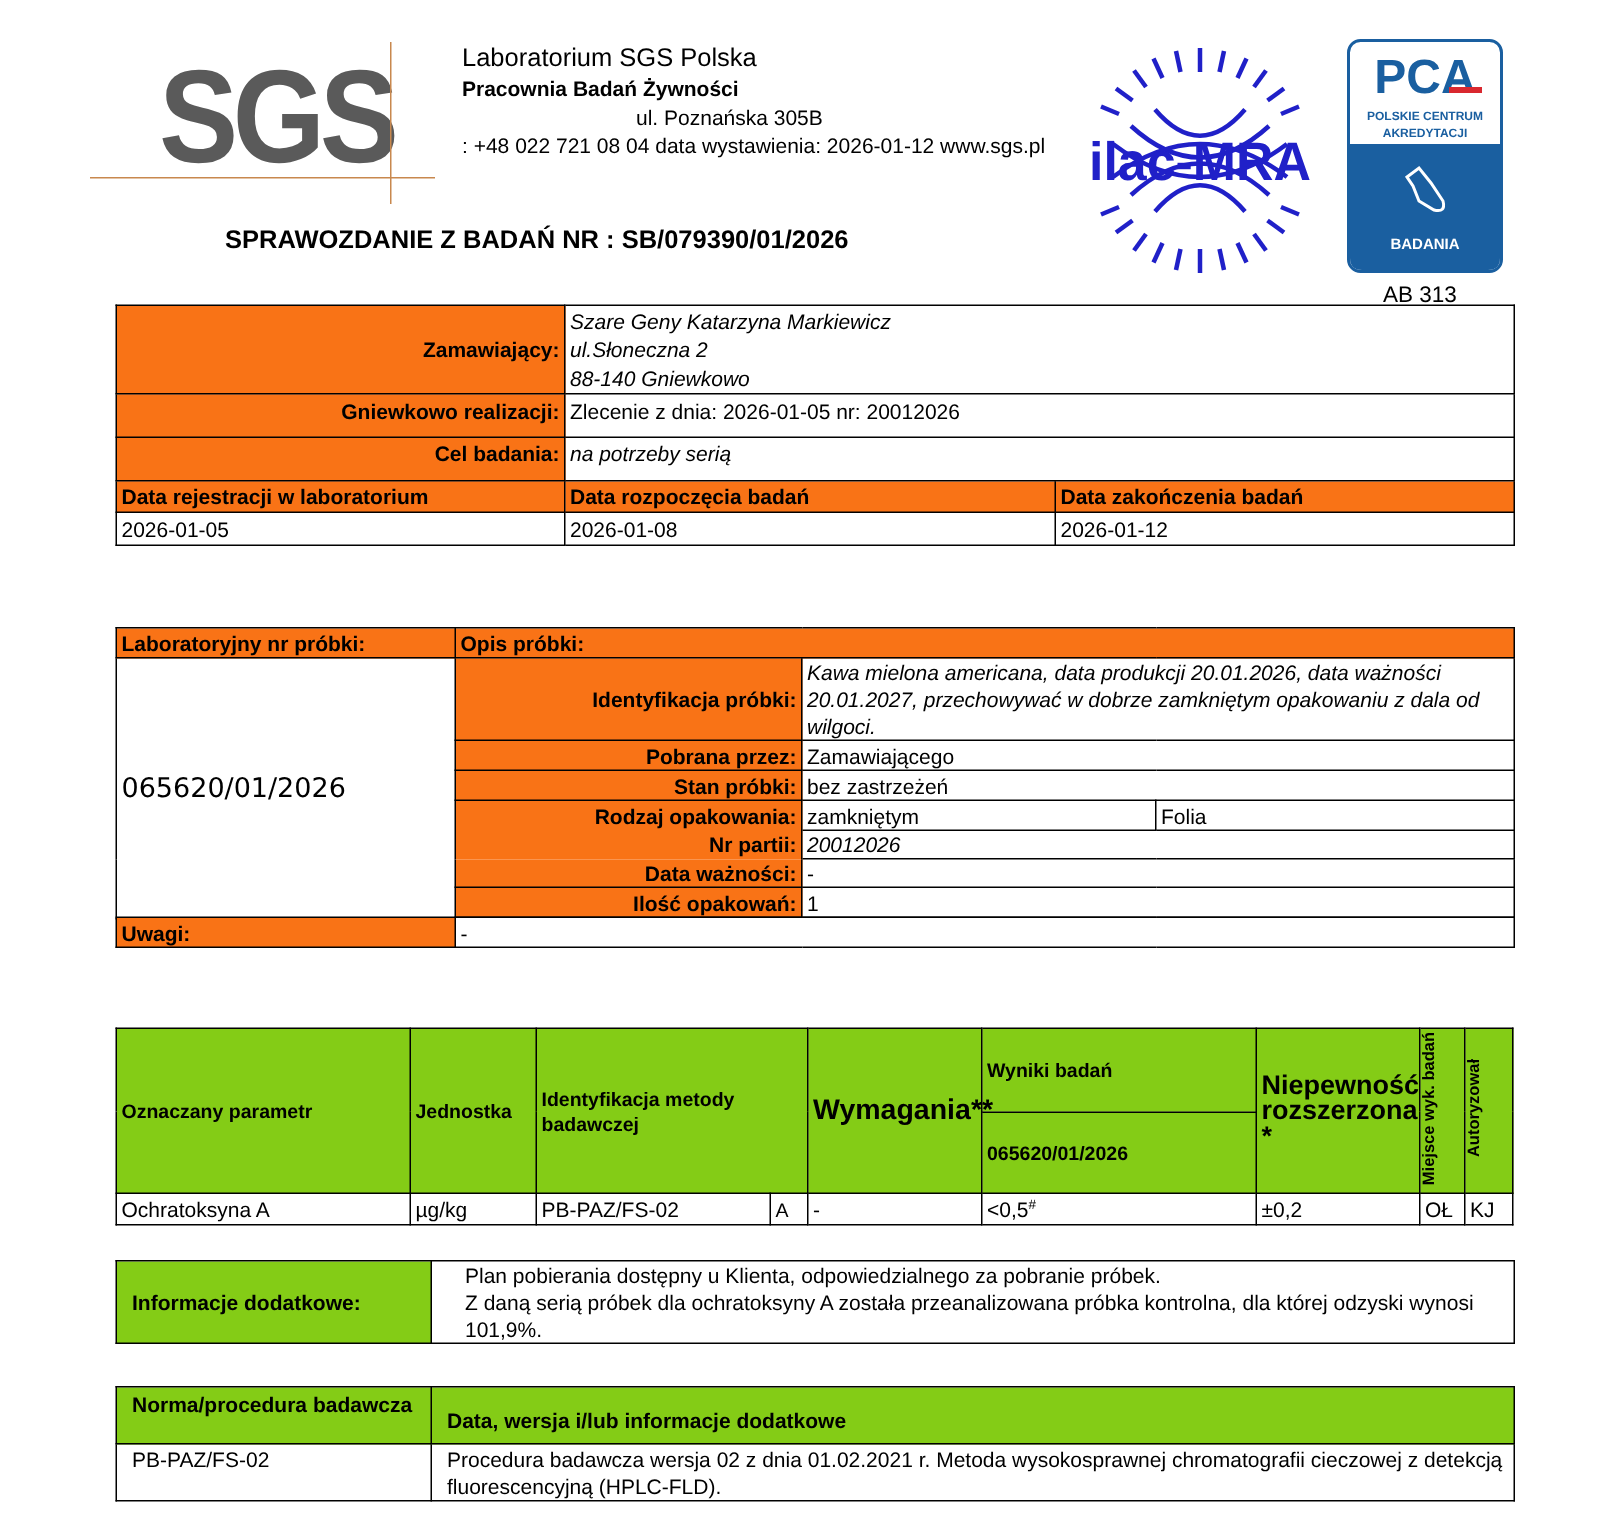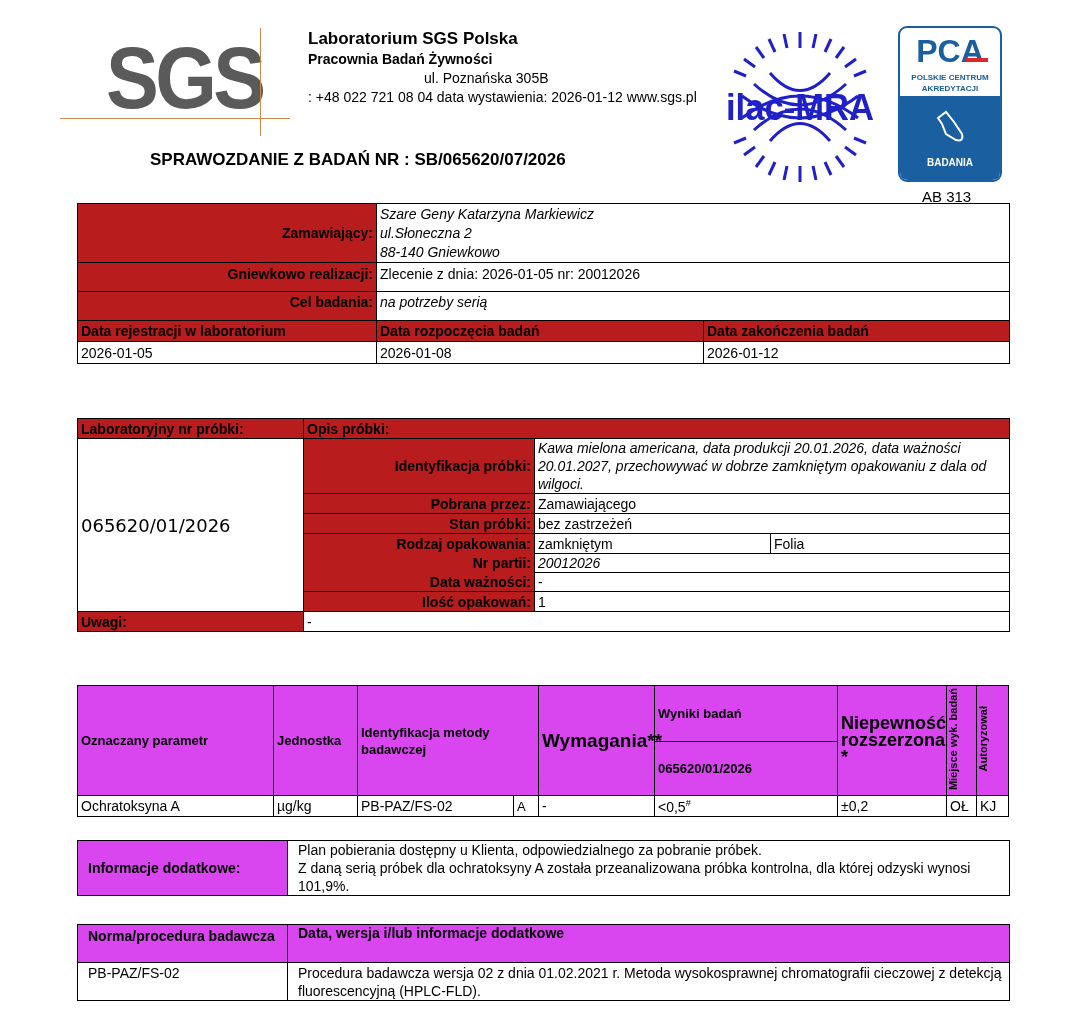--- a/index.html
+++ b/index.html
@@ -8,37 +8,37 @@
 
   .abs { position: absolute; }
 
   
   #sgs-logo { left: 60px; top: 28px; width: 230px; height: 108px; }
   #sgs-logo .letters { position: absolute; left: 46px; top: 6px; font-family: "Liberation Sans", sans-serif; font-weight: bold; font-size: 88px; letter-spacing: -4px; color: #5a5a5a; transform: scaleX(0.9); transform-origin: left top; line-height: 88px; }
   #sgs-logo .hline { position: absolute; left: 0; top: 90px; width: 230px; height: 1px; background: #c8884e; }
   #sgs-logo .vline { position: absolute; left: 200px; top: 0; width: 1px; height: 108px; background: #c8884e; }
 
   #lab-header { left: 308px; top: 28px; width: 410px; line-height: 18px; }
-  #lab-header .t1 { font-size: 17px; font-weight: bold; line-height: 22px; }
+  #lab-header .t1 { font-size: 17px; font-weight: normal; line-height: 22px; }
   #lab-header .t2 { font-size: 14px; font-weight: bold; line-height: 19px; }
   #lab-header .t3 { font-size: 14px; padding-left: 116px; line-height: 19px; }
   #lab-header .t4, #lab-header .t5 { font-size: 14px; line-height: 19px; white-space: nowrap; }
   #lab-header .gap { display: inline-block; width: 40px; }
 
   #report-title { left: 150px; top: 150px; font-size: 17px; font-weight: bold; white-space: nowrap; }
 
   #ilac-logo { left: 724px; top: 28px; width: 152px; height: 158px; }
   #pca-logo { left: 898px; top: 26px; width: 104px; height: 156px; }
   #ab-number { left: 922px; top: 188px; font-size: 15px; }
 
   
   table { border-collapse: collapse; position: absolute; table-layout: fixed; }
   td, th { border: 1px solid #000; padding: 0 3px; vertical-align: middle; font-size: 14px; font-weight: normal; }
-  .g { background: #b91c1c; }
-  .g2 { background: #d946ef; }
+  .g { background: #f97316; }
+  .g2 { background: #84cc16; }
   .b { font-weight: bold; }
   .r { text-align: right; }
   .c { text-align: left; }
   .i { font-style: italic; }
 
   #client-table { left: 77px; top: 203px; width: 932px; }
   #sample-table { left: 77px; top: 418px; width: 932px; }
   #results-table { left: 77px; top: 685px; width: 931px; }
   #info-table { left: 77px; top: 840px; width: 932px; }
   #norm-table { left: 77px; top: 924px; width: 932px; }
@@ -55,21 +55,21 @@
   <div class="vline"></div>
 </div>
 
 <div id="lab-header" class="abs">
   <div class="t1">Laboratorium SGS Polska</div>
   <div class="t2">Pracownia Badań Żywności</div>
   <div class="t3">ul. Poznańska 305B</div>
   <div class="t5">: +48 022 721 08 04 data wystawienia: 2026-01-12 www.sgs.pl</div>
 </div>
 
-<div id="report-title" class="abs">SPRAWOZDANIE Z BADAŃ NR : SB/065620/07/2026</div>
+<div id="report-title" class="abs">SPRAWOZDANIE Z BADAŃ NR : SB/079390/01/2026</div>
 
 <div id="ilac-logo" class="abs">
   <svg width="152" height="158" viewBox="0 0 152 158">
     <g fill="none" stroke="#2020c8" stroke-width="3">
       <path d="M46 45 Q76 80 106 45"></path>
       <path d="M30 56 Q76 98 122 56"></path>
       <path d="M18 68 Q76 112 134 68"></path>
       <path d="M46 113 Q76 78 106 113"></path>
       <path d="M30 102 Q76 60 122 102"></path>
       <path d="M18 90 Q76 46 134 90"></path>
@@ -246,36 +246,36 @@
   </table>
 
 <table id="info-table">
   <colgroup>
       <col style="width:210px">
       <col style="width:722px">
     </colgroup>
   <tbody>
       <tr style="height:54px">
     <td class="g2 b" style="padding-left:10px;font-size:14px">Informacje dodatkowe:</td>
-    <td style="padding-left:10px;line-height:18px">
+    <td style="padding-left:22px;line-height:18px">
       <div>Plan pobierania dostępny u Klienta, odpowiedzialnego za pobranie próbek.</div>
       <div>Z daną serią próbek dla ochratoksyny A została przeanalizowana próbka kontrolna, dla której odzyski wynosi 101,9%.</div>
     </td>
   </tr>
 </tbody>
   </table>
 
 <table id="norm-table">
   <colgroup>
       <col style="width:210px">
       <col style="width:722px">
     </colgroup>
   <tbody>
       <tr style="height:38px">
     <td class="g2 b" style="padding-left:10px;line-height:18px;vertical-align:top;padding-top:2px">Norma/procedura badawcza</td>
-    <td class="g2 b" style="padding-left:10px;vertical-align:top;padding-top:0">Data, wersja i/lub informacje dodatkowe</td>
+    <td class="g2 b" style="padding-left:10px;vertical-align:top;padding-top:14px">Data, wersja i/lub informacje dodatkowe</td>
   </tr>
   <tr style="height:38px">
     <td style="padding-left:10px;vertical-align:top;padding-top:2px">PB-PAZ/FS-02</td>
     <td style="padding-left:10px;line-height:18px;vertical-align:top;padding-top:1px">Procedura badawcza wersja 02 z dnia 01.02.2021 r. Metoda wysokosprawnej chromatografii cieczowej z detekcją fluorescencyjną (HPLC-FLD).</td>
   </tr>
 </tbody>
   </table>
 
 </body></html>

